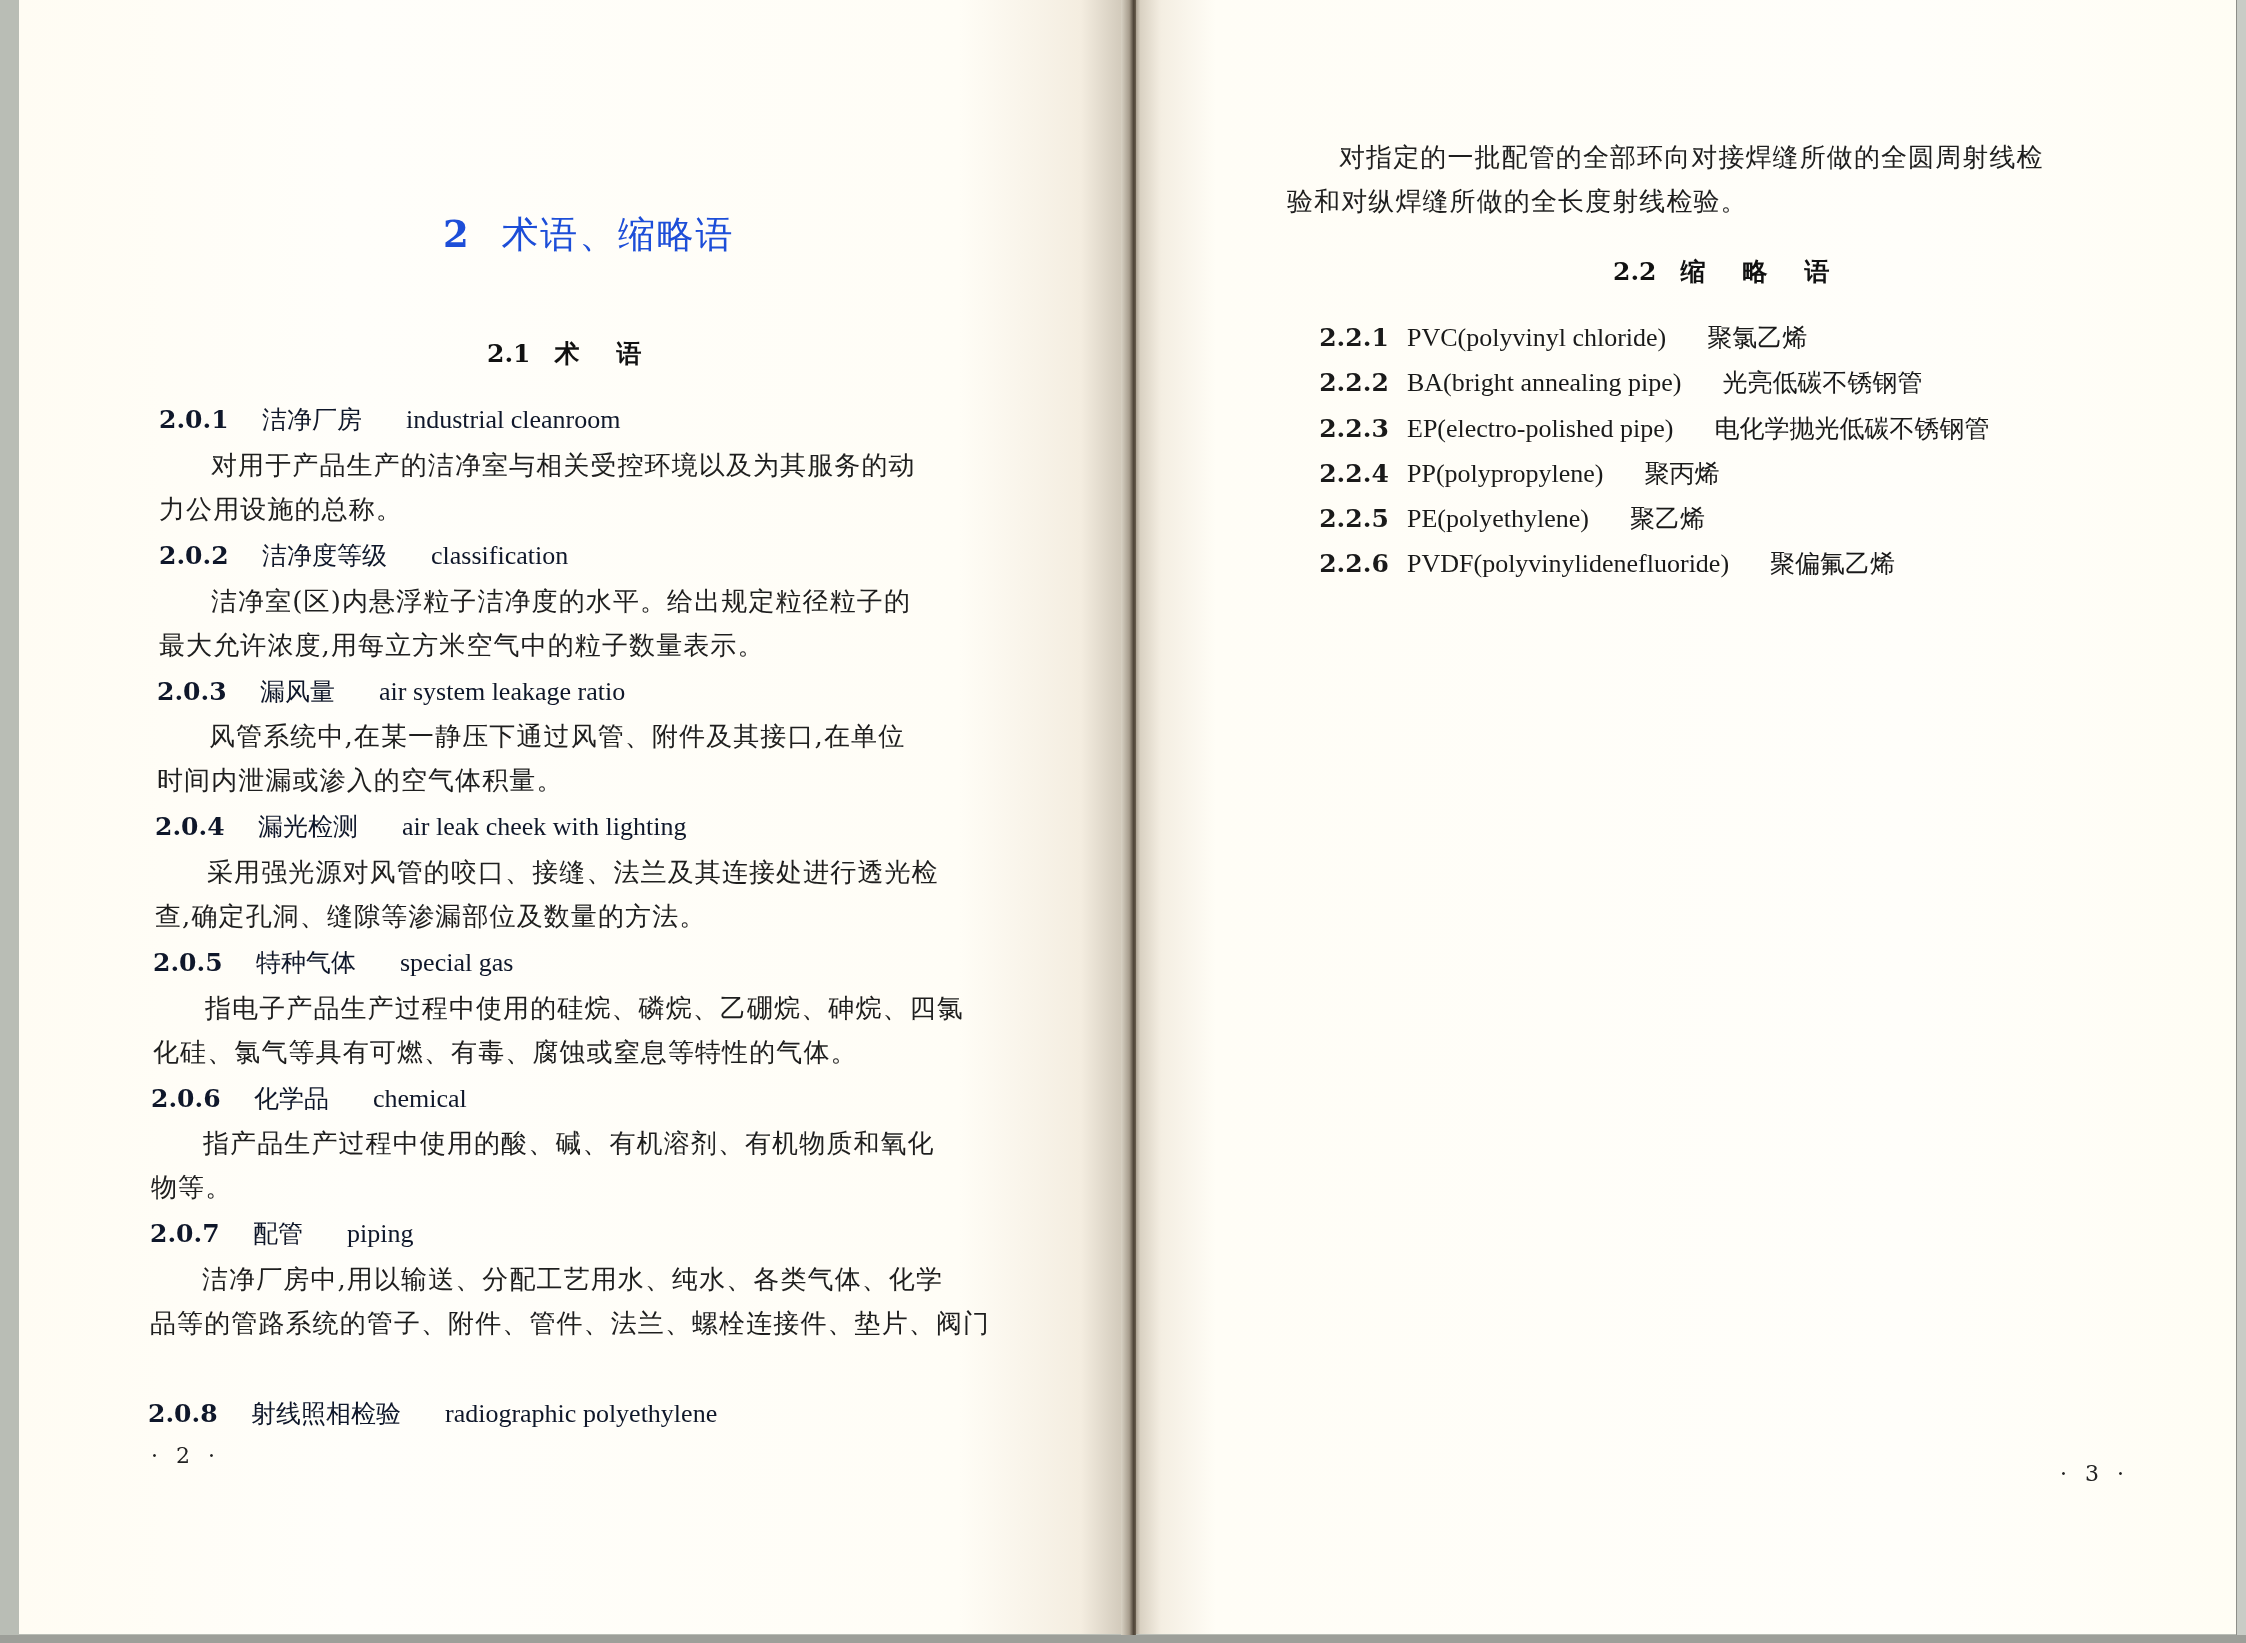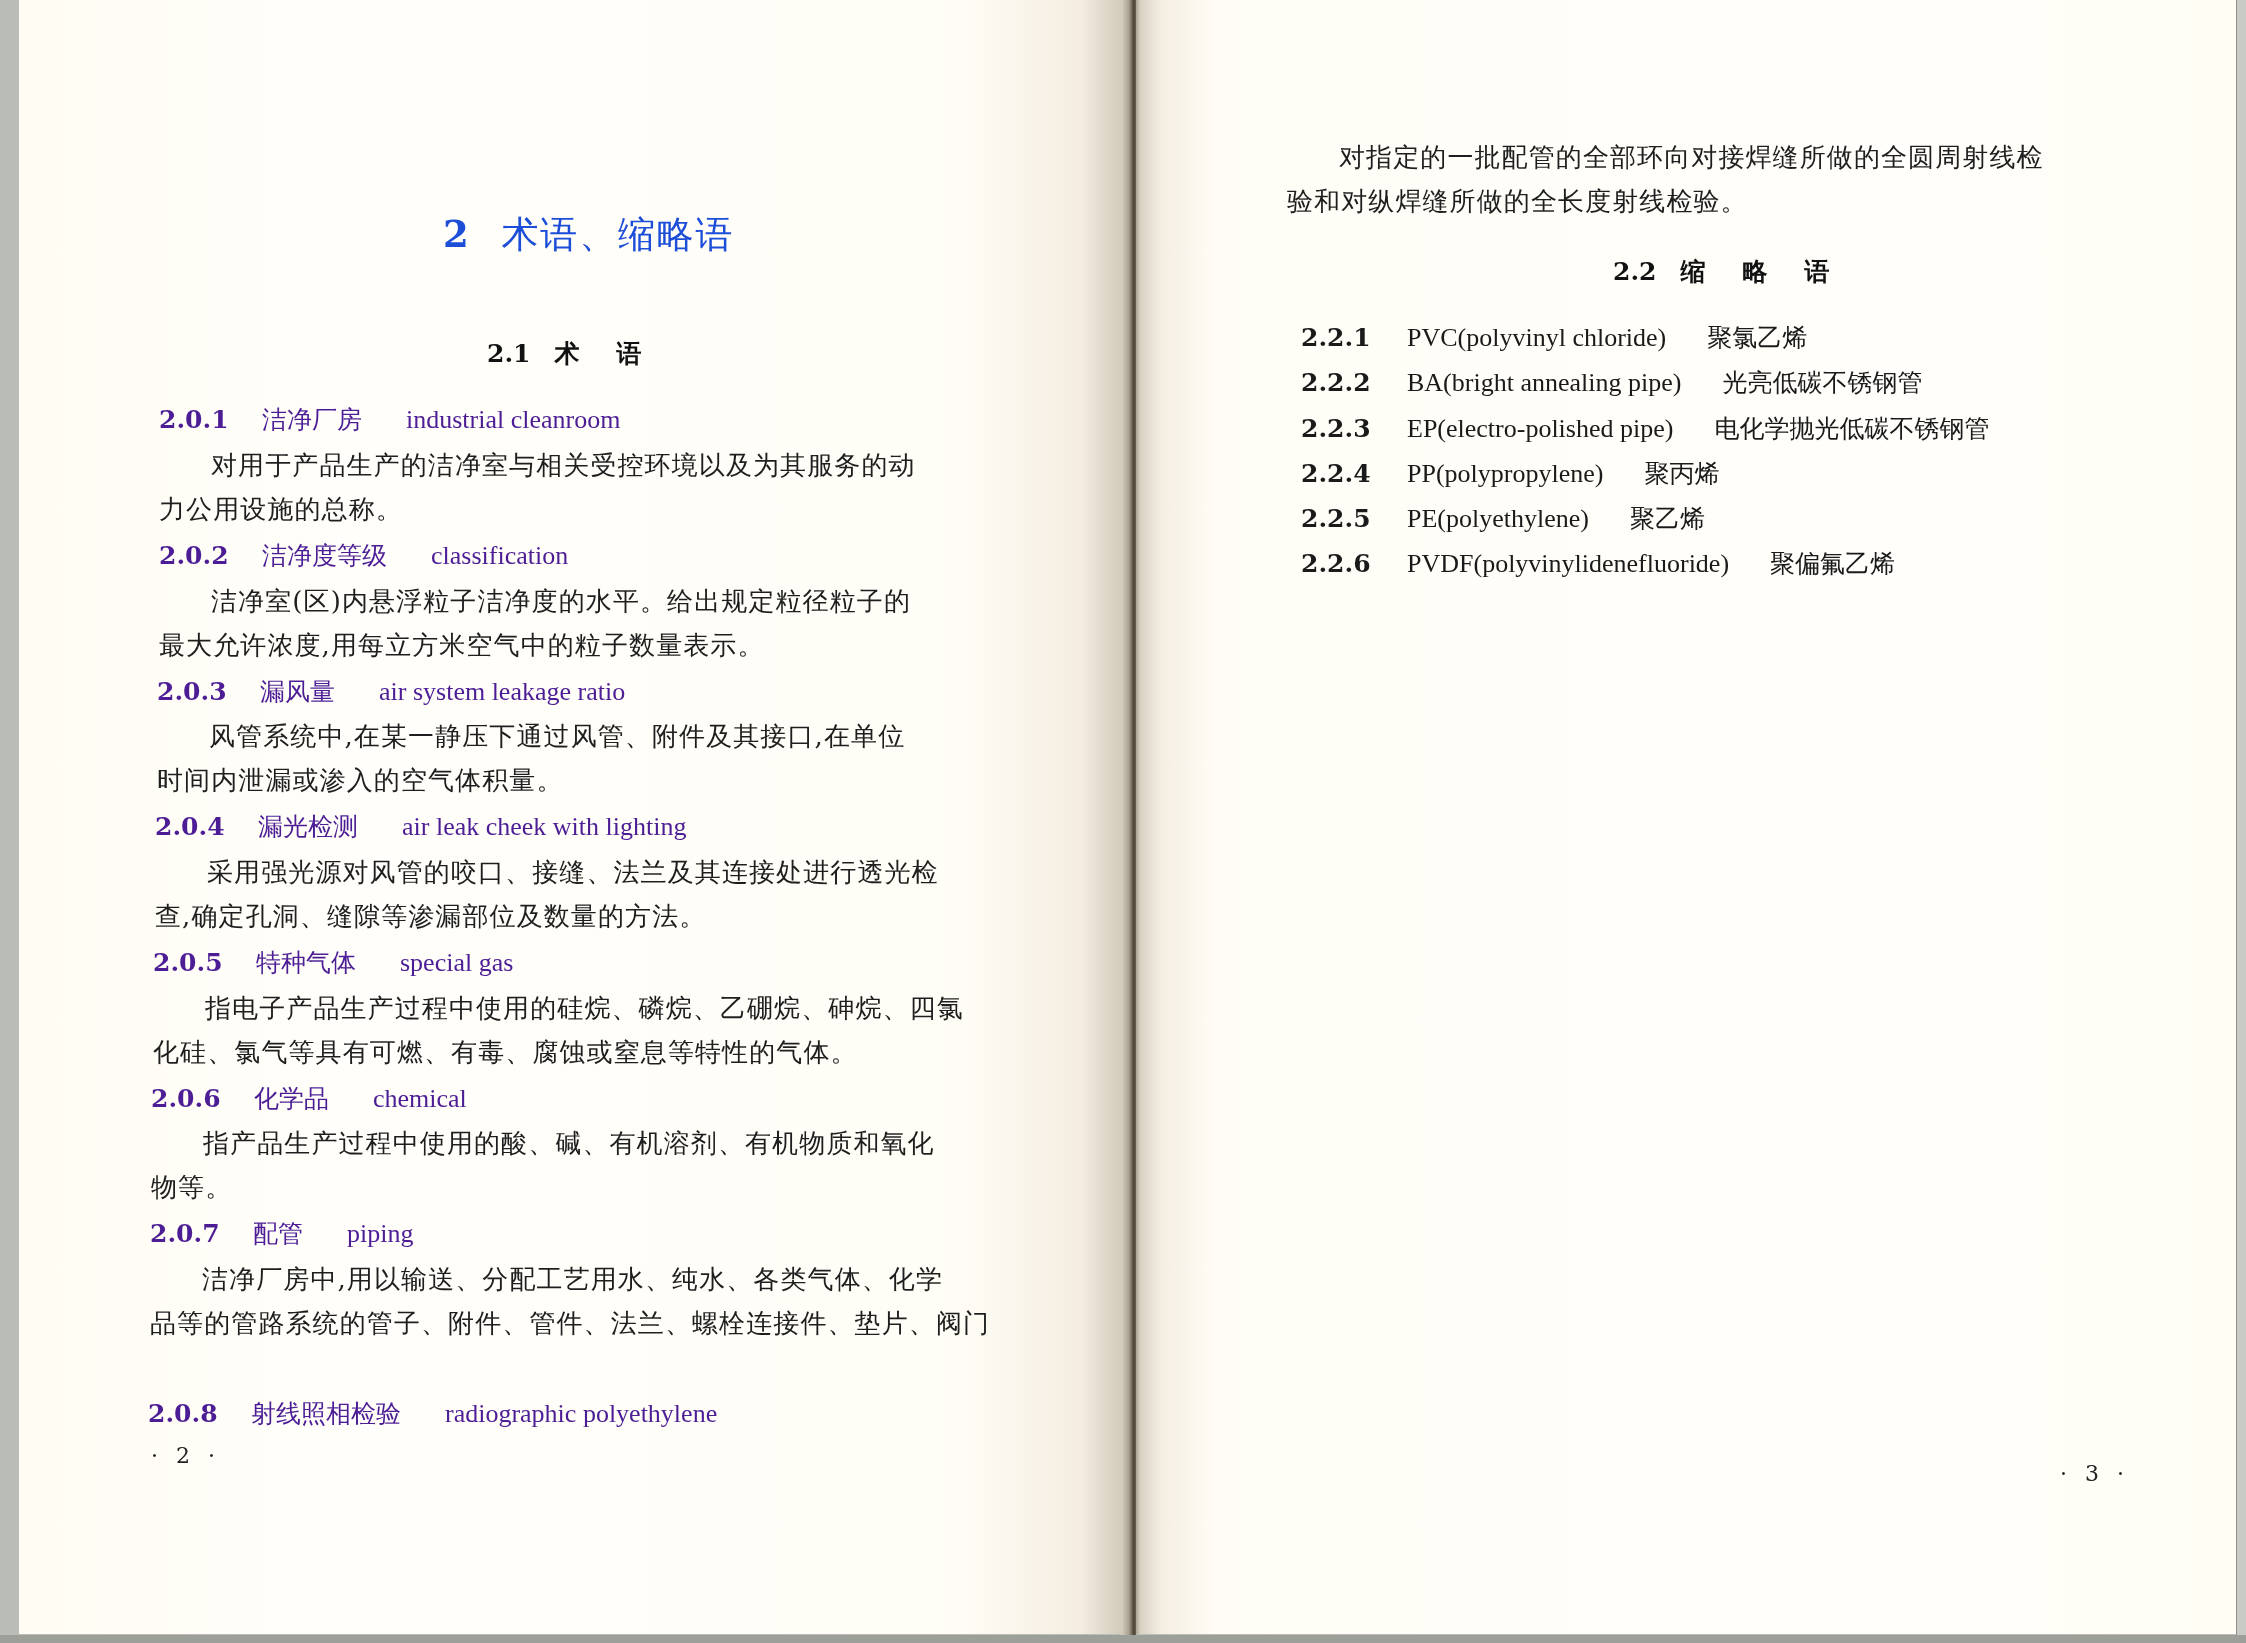--- a/index.html
+++ b/index.html
@@ -40,36 +40,36 @@
     font-size: 37px; letter-spacing: 1.8px; color: #1d4ed8;
   }
   .ch-title .num { font-weight: bold; margin-right: 31px; }
   .sec-title {
     position: absolute; font-size: 25px; font-weight: bold; color: #111; text-align: center;
   }
   .sec-title .num { margin-right: 24px; }
   .sec-title .spaced { letter-spacing: 37px; }
 
   .term {
-    position: absolute; font-size: 25px; white-space: nowrap; color: #4c1d95;
+    position: absolute; font-size: 25px; white-space: nowrap; color: #0f172a;
   }
   .term .tnum { font-weight: bold; display: inline-block; width: 103px; }
   .term .zh { display: inline-block; margin-right: 44px; }
   .term .en { font-family: "Liberation Serif", "DejaVu Serif", serif; font-size: 26px; }
 
   .para {
     position: absolute; font-size: 26px; line-height: 44px; color: #1e1e1e;
     letter-spacing: 1.1px;
   }
   .para .indent { display: inline-block; width: 52px; }
 
   .abbr {
     position: absolute; font-size: 25px; white-space: nowrap; color: #1a1a1a;
   }
-  .abbr .anum { font-weight: bold; display: inline-block; width: 106px; }
+  .abbr .anum { font-weight: bold; display: inline-block; width: 106px; text-align: center; }
   .abbr .en { font-family: "Liberation Serif", "DejaVu Serif", serif; font-size: 26px; margin-right: 41px; }
 
   .folio {
     position: absolute; font-size: 22px; color: #222; letter-spacing: 5.5px;
   }
 </style>
 </head>
 <body>
 
 <div class="spread">

